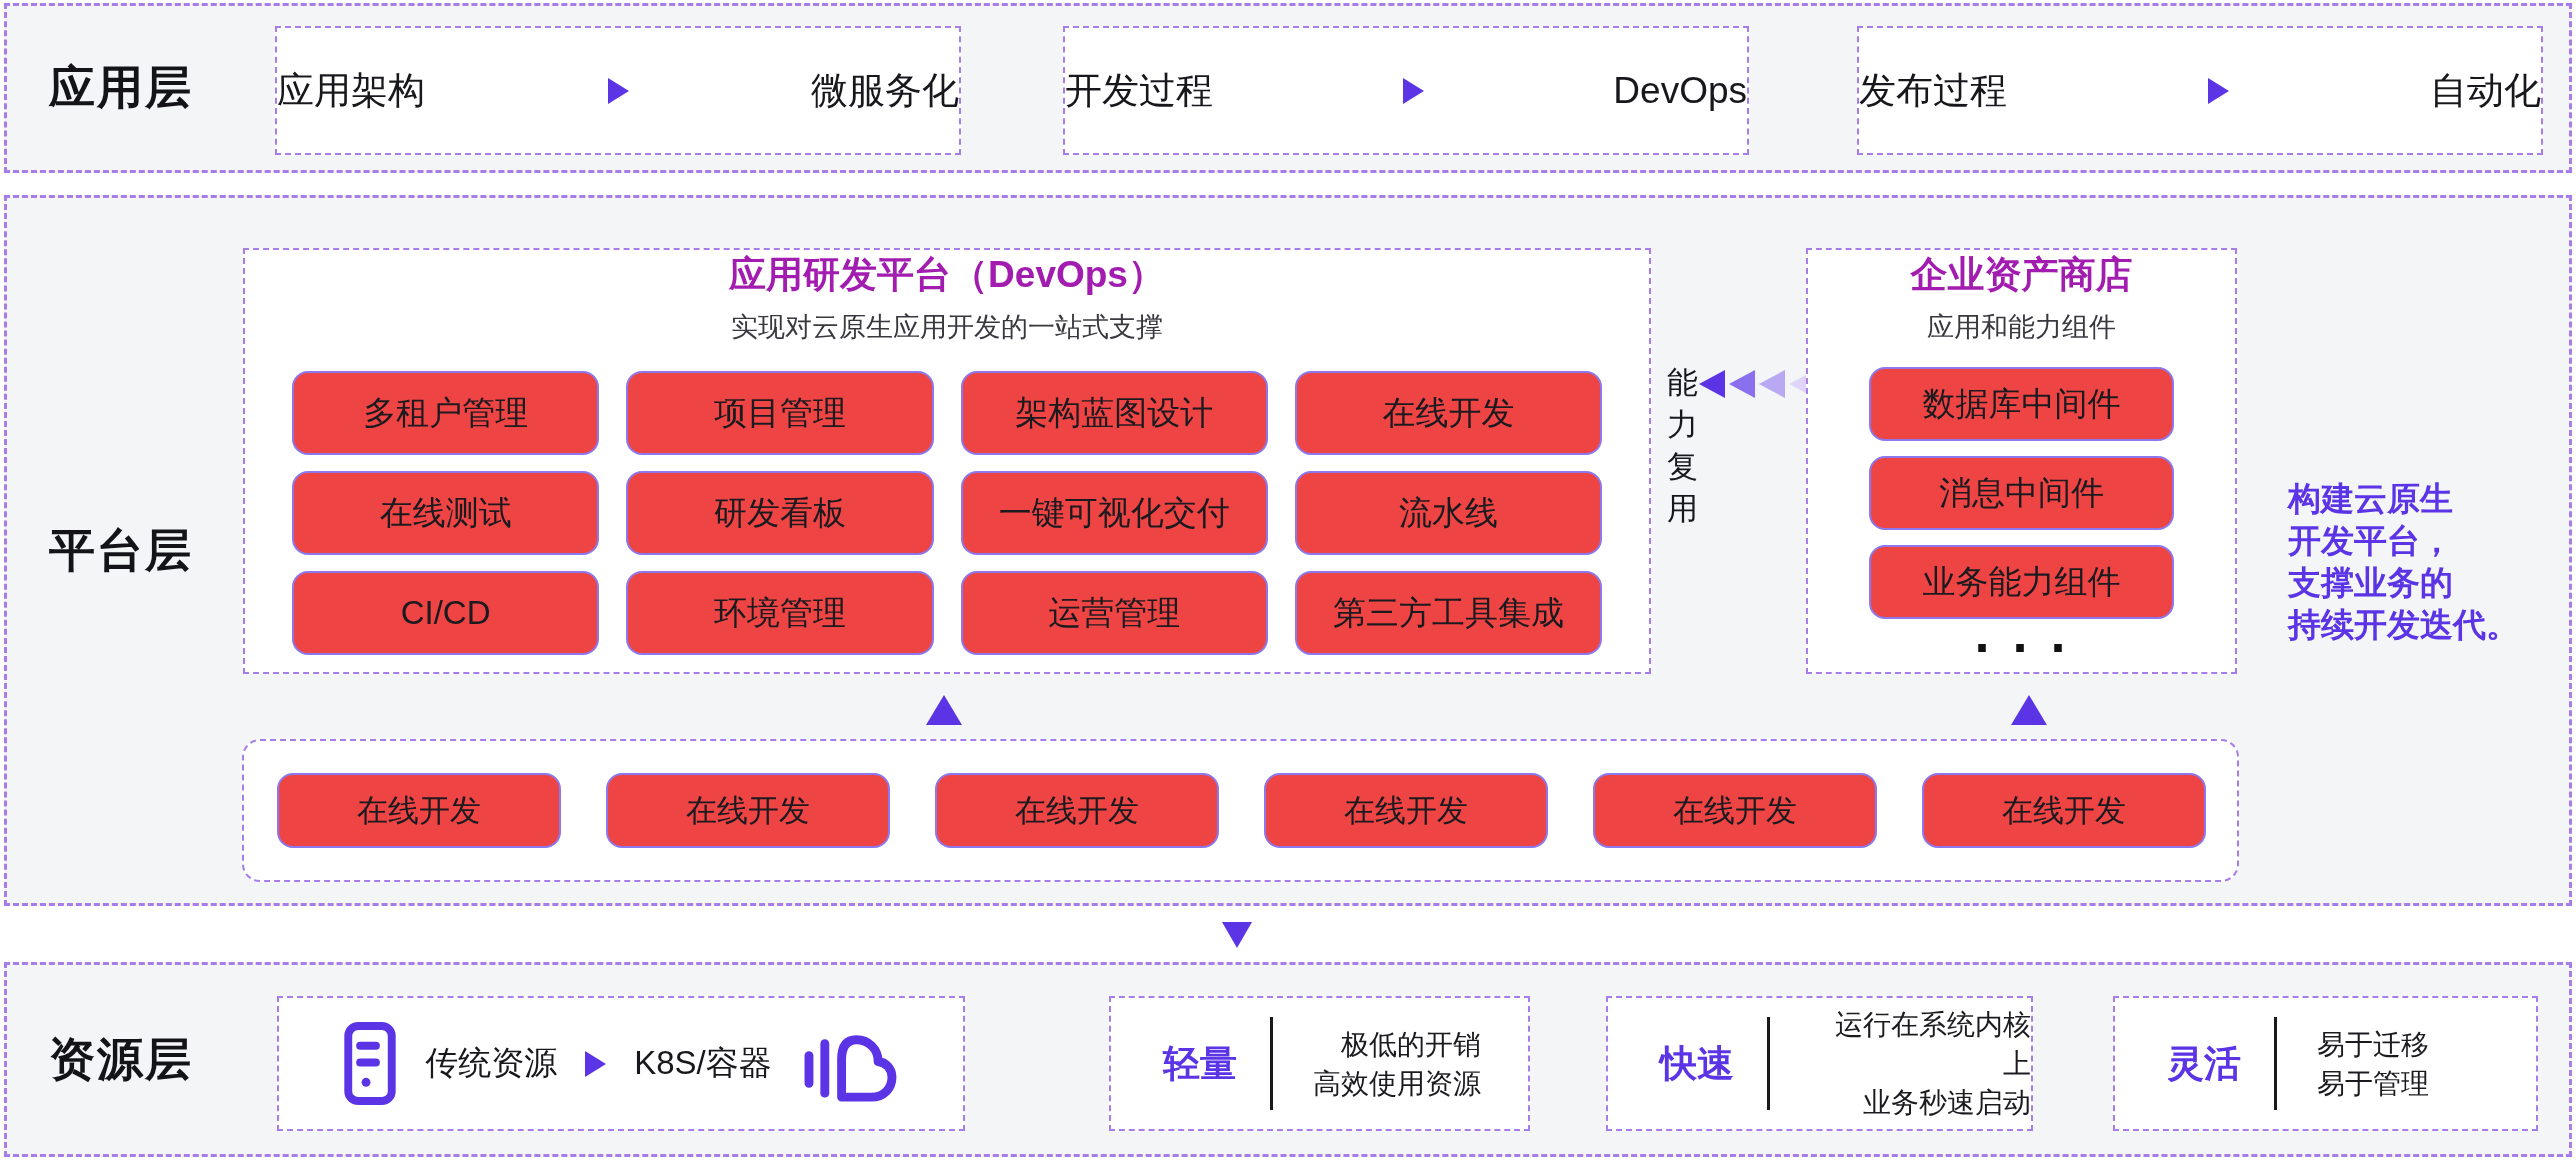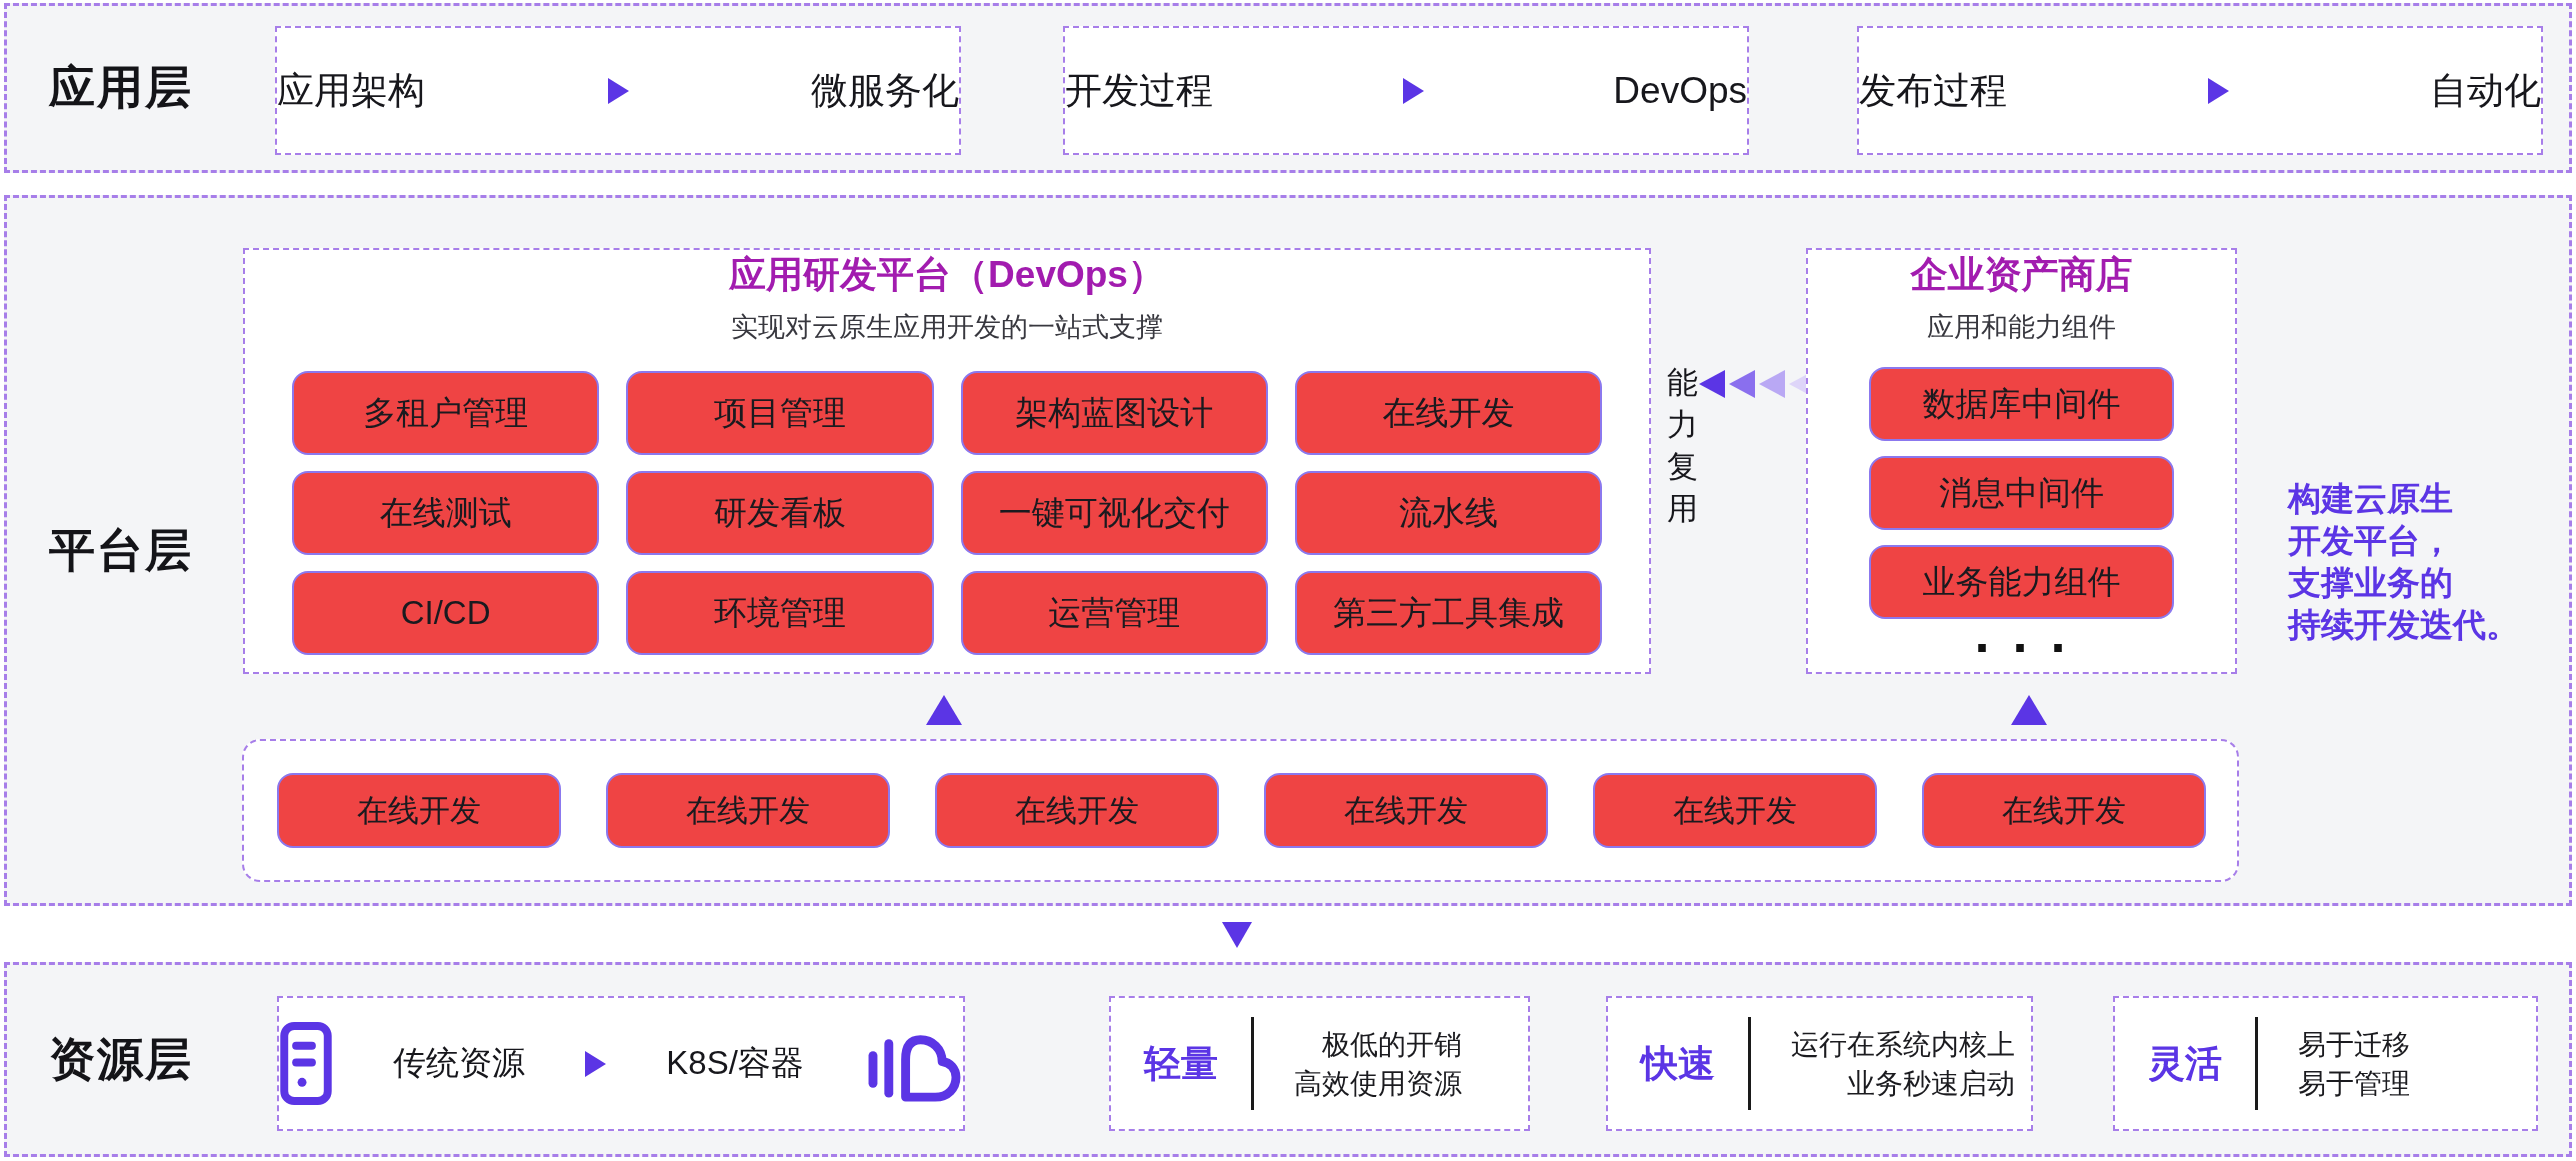--- a/index.html
+++ b/index.html
@@ -68,28 +68,28 @@
 
   
   .runtime-row{position:absolute;left:235px;top:541px;width:1997px;height:143px;box-sizing:border-box;
                background:#ffffff;border:2px dashed #a77ee9;border-radius:18px;
                display:flex;align-items:center;gap:45px;padding:0 33px;}
   .runtime-card{flex:none;width:284px;height:75px;font-size:31px;}
 
   
   .resource-box{position:absolute;left:270px;top:31px;width:688px;height:135px;box-sizing:border-box;
                 background:#ffffff;border:2px dashed #a77ee9;
-                display:flex;align-items:center;justify-content:space-between;gap:28px;
+                display:flex;align-items:center;justify-content:center;gap:28px;
                 font-size:33px;color:#17171c;}
   .feature-box{position:absolute;top:31px;height:135px;box-sizing:border-box;
                background:#ffffff;border:2px dashed #a77ee9;
                display:flex;align-items:center;}
   .feature-box.f1{left:1102px;width:421px;} .feature-box.f2{left:1599px;width:427px;}
   .feature-box.f3{left:2106px;width:425px;}
-  .feature-name{font-size:37px;font-weight:700;color:#5b35e5;margin-left:33px;width:103px;flex:none;}
+  .feature-name{font-size:37px;font-weight:700;color:#5b35e5;margin-left:52px;width:103px;flex:none;}
   .feature-divider{width:3px;height:93px;background:#1a1a1a;margin:0 40px 0 4px;flex:none;}
   .feature-desc{font-size:28px;line-height:39px;color:#1b1b1f;white-space:pre-line;text-align:right;}
   .icon-svg{flex:none;display:block;}
 </style>
 </head>
 <body>
 
 <div class="canvas">
 
   <div class="section sec-app">

